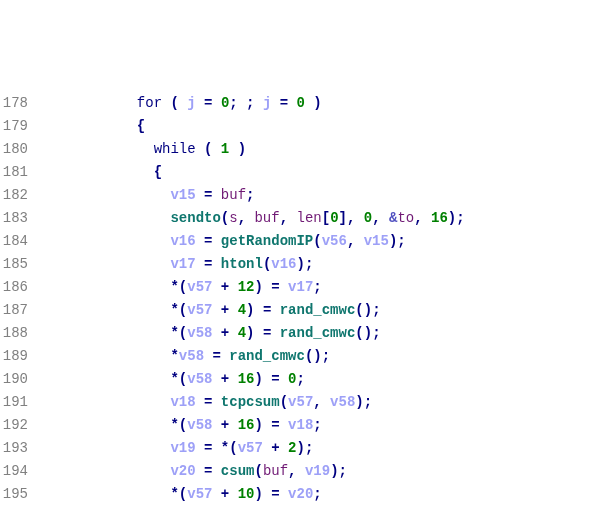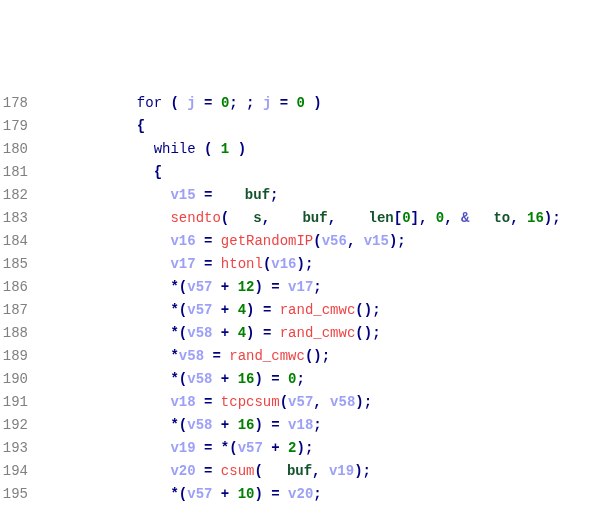--- a/index.html
+++ b/index.html
@@ -22,22 +22,22 @@
     min-width: 28px;
   }
   .code {
     flex: 1;
   }
   .line { display: block; }
   .kw { color: #000080; font-weight: normal; }      
   .br { color: #000080; font-weight: bold; }      
   .num { color: #008000; font-weight: bold; }     
   .var { color: #9da0f7; font-weight: bold; }     
-  .vardk { color: #14532d; font-weight: bold; margin-left: 24px; }   
-  .fn { color: #ef4444; font-weight: normal; }      
+  .vardk { color: #701a75; font-weight: normal; }   
+  .fn { color: #0f766e; font-weight: bold; }      
   .op { color: #000080; font-weight: bold; }      
   .amp { color: #5050c0; font-weight: bold; }
 </style>
 </head>
 <body>
 
 
 
 <div class="code-container">
   <div class="gutter" id="gutter"><span class="line">178</span><span class="line">179</span><span class="line">180</span><span class="line">181</span><span class="line">182</span><span class="line">183</span><span class="line">184</span><span class="line">185</span><span class="line">186</span><span class="line">187</span><span class="line">188</span><span class="line">189</span><span class="line">190</span><span class="line">191</span><span class="line">192</span><span class="line">193</span><span class="line">194</span><span class="line">195</span><span class="line">196</span></div>

